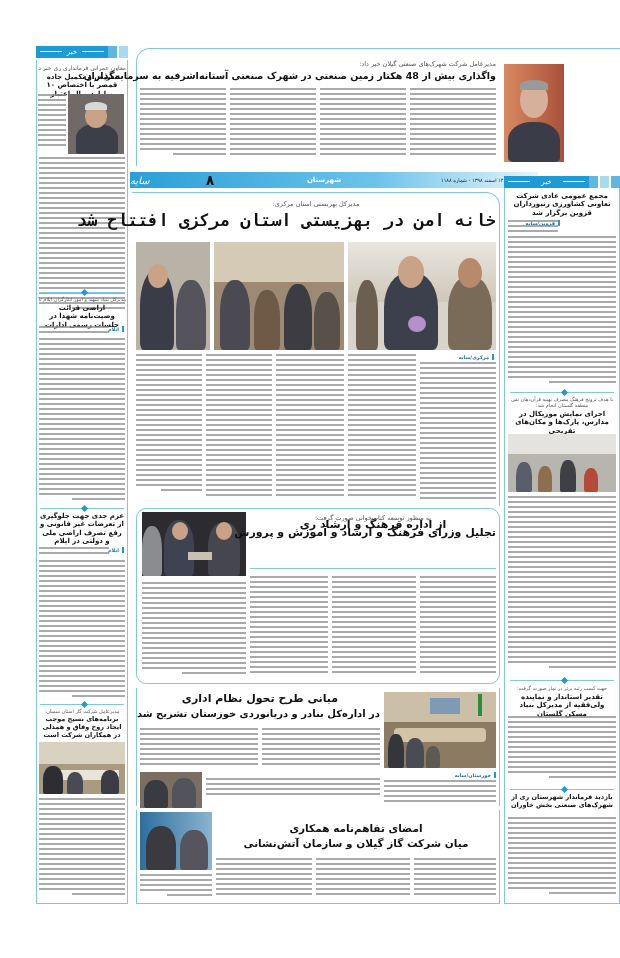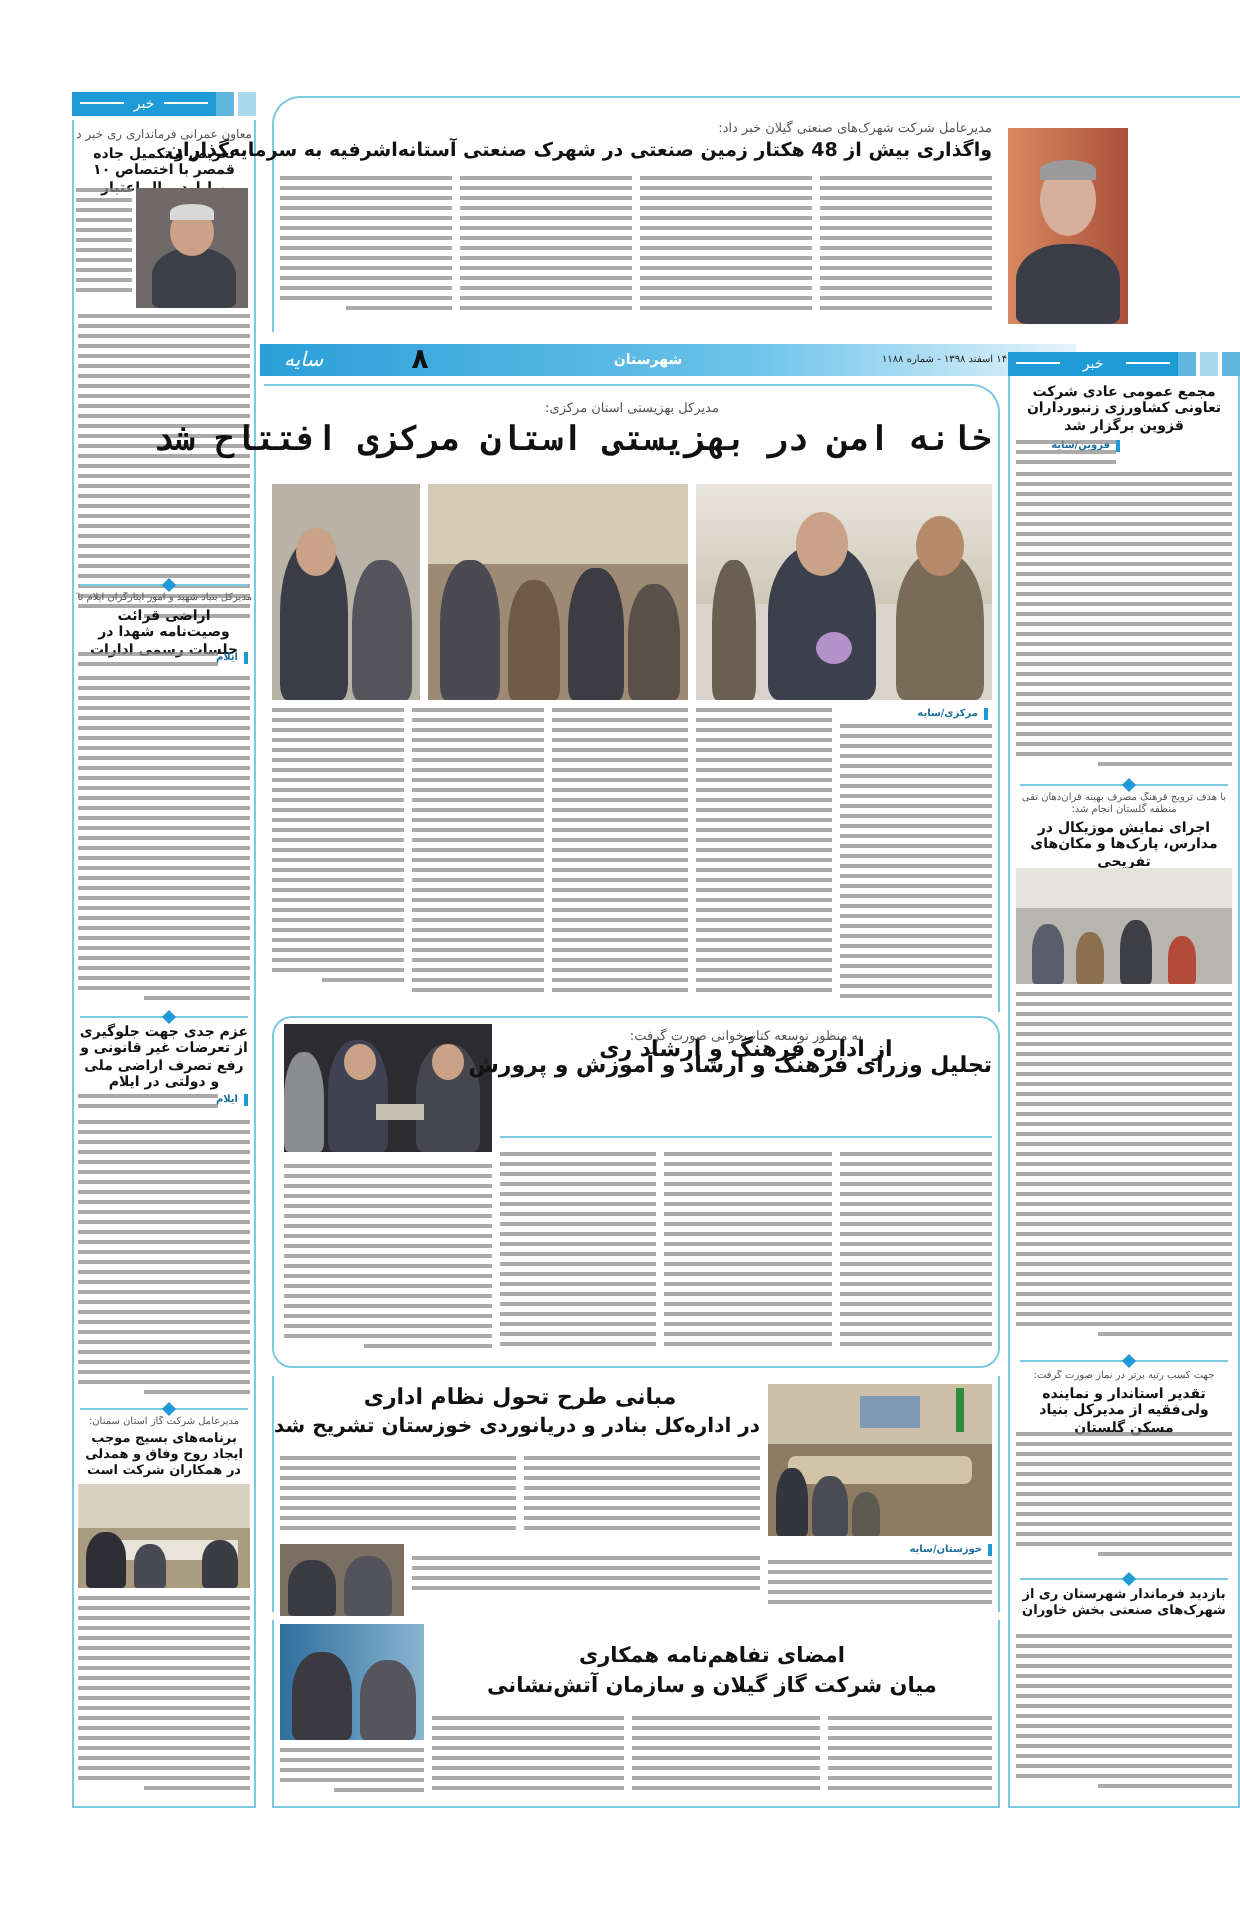--- a/index.html
+++ b/index.html
@@ -29,21 +29,21 @@
   .news-strip .tile.lt { background: #a9d9ef; }
   .news-strip .label { background: #1e9ad6; color: #fff; font-size: 7px; line-height: 12px; padding: 0 8px; flex: 1; text-align: center; position: relative; }
   .news-strip .label:before, .news-strip .label:after { content: ""; position: absolute; top: 5px; width: 22px; height: 1px; background: #fff; }
   .news-strip .label:before { left: 4px; } .news-strip .label:after { right: 4px; }
 
   .divider { position: absolute; height: 1px; background: #7fc8e4; }
   .divider .dot { position: absolute; left: 50%; top: -2px; width: 5px; height: 5px; background: #1e9ad6; transform: rotate(45deg); }
 
   
   .band { position: absolute; left: 94px; top: 130px; width: 408px; height: 16px; background: linear-gradient(90deg,#2a9fd8,#6cc3ea 60%,#e6f4fb); display: flex; align-items: center; direction: ltr; }
-  .band .logo { color: #fff; font-size: 10px; font-style: italic; padding-left: 12px; width: 60px; }
+  .band .logo { color: #fff; font-size: 10px; font-style: italic; width: 60px; }
   .band .page-num { color: #111; font-size: 14px; font-weight: bold; width: 40px; text-align: center; }
   .band .section { color: #fff; font-size: 7px; font-weight: bold; flex: 1; text-align: center; }
   .band .dateline { color: #222; font-size: 5px; width: 120px; text-align: center; }
 
   .byline-tag { position: absolute; font-size: 5px; color: #1e6fa0; font-weight: bold; border-right: 2px solid #1e9ad6; padding-right: 3px; white-space: nowrap; }
 
   
   .person { position: absolute; bottom: 0; border-radius: 45% 45% 10% 10%; }
   .head { position: absolute; border-radius: 50%; background: #c9a287; }
 </style>

